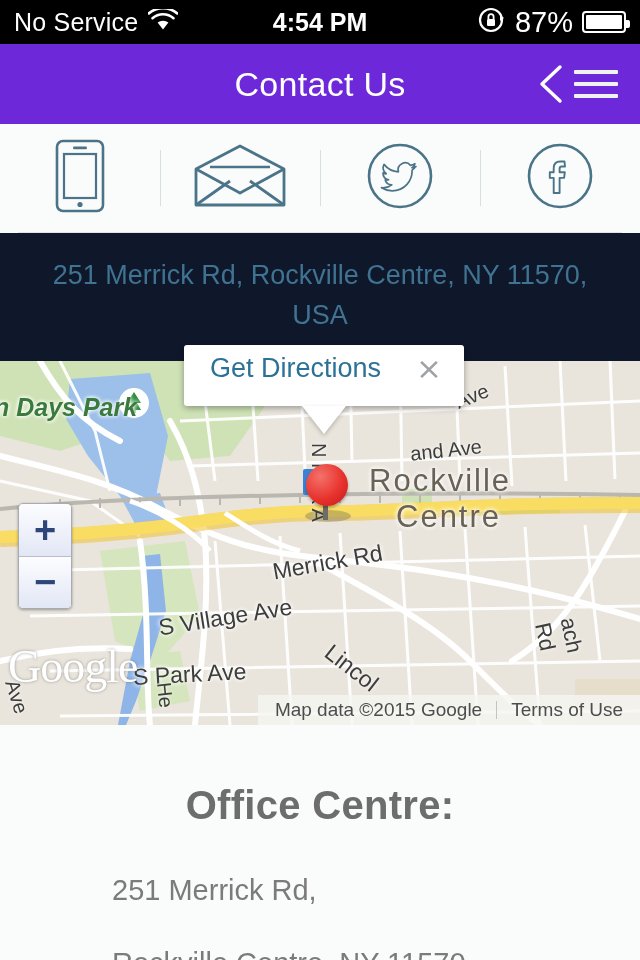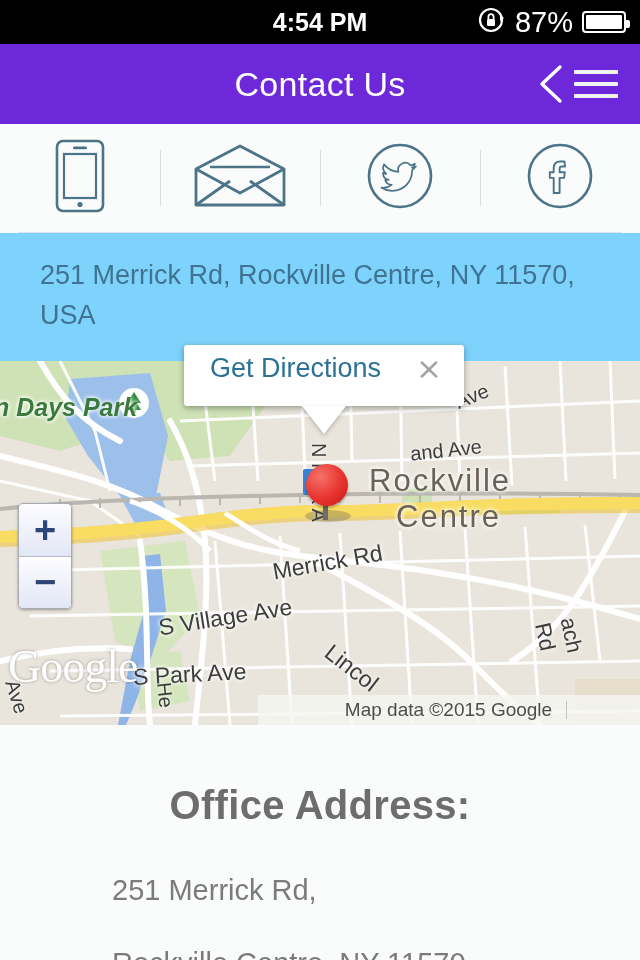--- a/index.html
+++ b/index.html
@@ -60,21 +60,21 @@
     height: 100%; position: relative; cursor: pointer;
   }
   .social-cell + .social-cell::before {
     content: ""; position: absolute; left: 0; top: 26px; bottom: 26px;
     width: 1px; background: #d7dee1;
   }
   .divider-line { height: 1px; background: #dfe4e6; margin: 0 18px; }
 
   
   .addr-link {
-    background: #7dd3fc; text-align: left; color: #3f7391;
+    background: #0f172a; text-align: center; color: #3f7391;
     font-size: 27px; line-height: 40px; padding: 22px 40px 26px;
     cursor: pointer;
   }
 
   
   .map {
     position: relative; height: 364px; overflow: hidden;
     background: #e9e5dc; cursor: grab;
   }
   .map svg.basemap { position: absolute; inset: 0; }
@@ -151,20 +151,30 @@
   .office-lines div { margin-bottom: 40px; }
 
   .map-label { position: absolute; pointer-events: none; }
 </style>
 </head>
 <body>
 
 <div class="phone">
 
   <div class="statusbar">
+    <div class="sb-left">
+      <span class="sb-carrier">No Service</span>
+      <span>
+        <svg width="30" height="22" viewBox="0 0 30 22">
+          <path d="M15 20.5 L9.6 13.6 A8.6 8.6 0 0 1 20.4 13.6 Z" fill="#fff"></path>
+          <path d="M4.5 9.2 A16 16 0 0 1 25.5 9.2" stroke="#fff" stroke-width="2.6" fill="none" stroke-linecap="round"></path>
+          <path d="M0.8 4.4 A22 22 0 0 1 29.2 4.4" stroke="#fff" stroke-width="2.6" fill="none" stroke-linecap="round"></path>
+        </svg>
+      </span>
+    </div>
     <div class="sb-center">4:54 PM</div>
     <div class="sb-right">
       <span>
         <svg width="28" height="28" viewBox="0 0 28 28">
           <circle cx="13" cy="14" r="11" stroke="#fff" stroke-width="2.2" fill="none"></circle>
           <rect x="9" y="13" width="8" height="7" rx="1.2" fill="#fff"></rect>
           <path d="M10.4 13 v-2.2 a2.6 2.6 0 0 1 5.2 0 V13" stroke="#fff" stroke-width="1.8" fill="none"></path>
           <path d="M22 9 l4 3 -4 3" fill="#fff"></path>
         </svg>
       </span>
@@ -326,36 +336,37 @@
       <div class="zoom-btn">
         <b>−</b>
       </div>
     </div>
 
     <div class="google-wm">Google</div>
 
     <div class="map-attrib">
       <span class="m1">Map data ©2015 Google</span>
       <span class="sep"></span>
+      <span class="m2">Terms of Use</span>
     </div>
   </div>
 
   <div class="pin">
     <div class="pin-shadow"></div>
     <div class="pin-blue"></div>
     <div class="pin-stick"></div>
     <div class="pin-head"></div>
   </div>
 
   <div class="infowin">
     <span class="iw-link">Get Directions</span>
     <span class="iw-close">×</span>
   </div>
 
   <div class="office">
-    <div class="office-title">Office Address:</div>
+    <div class="office-title">Office Centre:</div>
     <div class="office-lines">
       <div>251 Merrick Rd,</div>
       <div>Rockville Centre, NY 11570</div>
     </div>
   </div>
 
 </div>
 
 </body></html>

